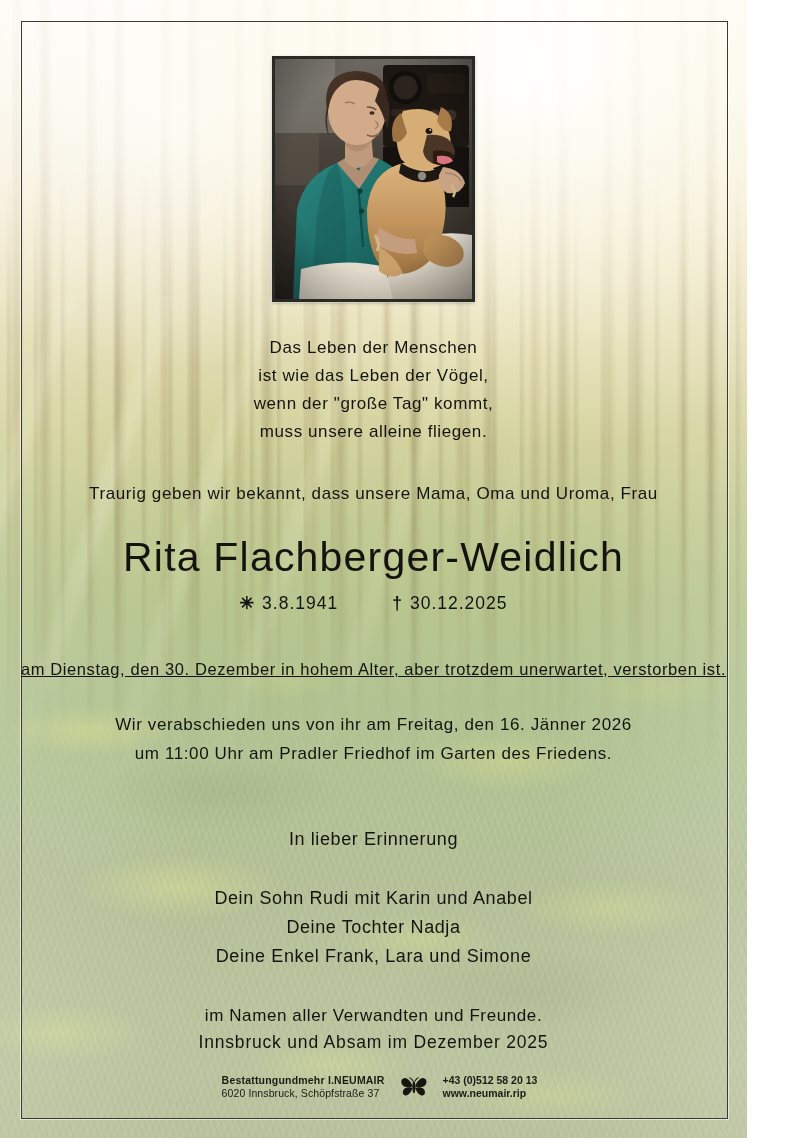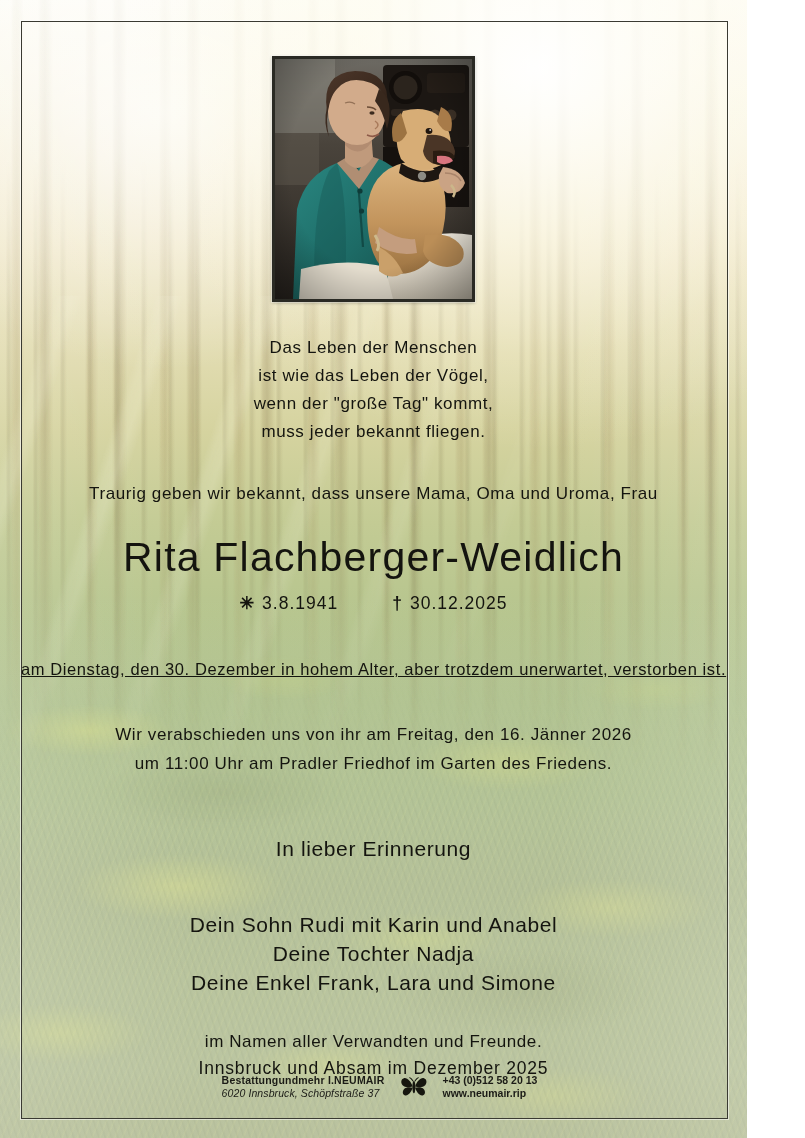--- a/index.html
+++ b/index.html
@@ -270,34 +270,34 @@
   .dates .sym { margin-right: 7px; font-weight: 700; }
 
   .passed {
     margin-top: 42px;
     font-size: 16.5px;
     line-height: 26px;
     text-decoration: underline;
   }
 
   .service {
-    margin-top: 38px;
+    margin-top: 28px;
     font-size: 17px;
     line-height: 29px;
   }
 
   .memory {
     margin-top: 58px;
-    font-size: 21px;
+    font-size: 18px;
     line-height: 26px;
   }
 
   .family {
-    margin-top: 48px;
-    font-size: 21px;
+    margin-top: 32px;
+    font-size: 18px;
     line-height: 29px;
   }
 
   .allnames {
     margin-top: 32px;
     font-size: 17px;
     line-height: 26px;
   }
 
   .place-date {
@@ -318,21 +318,21 @@
     gap: 14px;
     color: #1b1b16;
   }
   .footer-left {
     text-align: left;
     font-size: 10.5px;
     line-height: 13px;
     letter-spacing: 0.1px;
   }
   .footer-left .fl1 { font-weight: 700; letter-spacing: 0.2px; }
-  .footer-left .fl2 { font-weight: 400; font-style: italic; }
+  .footer-left .fl2 { font-weight: 400; }
   .footer-right {
     font-size: 10.5px;
     line-height: 13px;
     font-weight: 600;
   }
   .butterfly { width: 30px; height: 24px; display: block; }
 </style>
 </head>
 <body>
 
@@ -458,21 +458,21 @@
         <path d="M176 126 Q182 132 178 138" stroke="#cbb68a" stroke-width="2.6" fill="none"></path>
 
         <rect width="197" height="240" fill="url(#vign)"></rect>
       </svg>
     </div>
 
     <div class="text-block poem">
       <div>Das Leben der Menschen</div>
       <div>ist wie das Leben der Vögel,</div>
       <div>wenn der "große Tag" kommt,</div>
-      <div>muss jeder bekannt fliegen.</div>
+      <div>muss unsere alleine fliegen.</div>
     </div>
 
     <div class="text-block announce">Traurig geben wir bekannt, dass unsere Mama, Oma und Uroma, Frau</div>
 
     <div class="text-block name">Rita Flachberger-Weidlich</div>
 
     <div class="text-block dates">
       <div>
         <span class="sym">✳</span><span>3.8.1941</span>
       </div>

